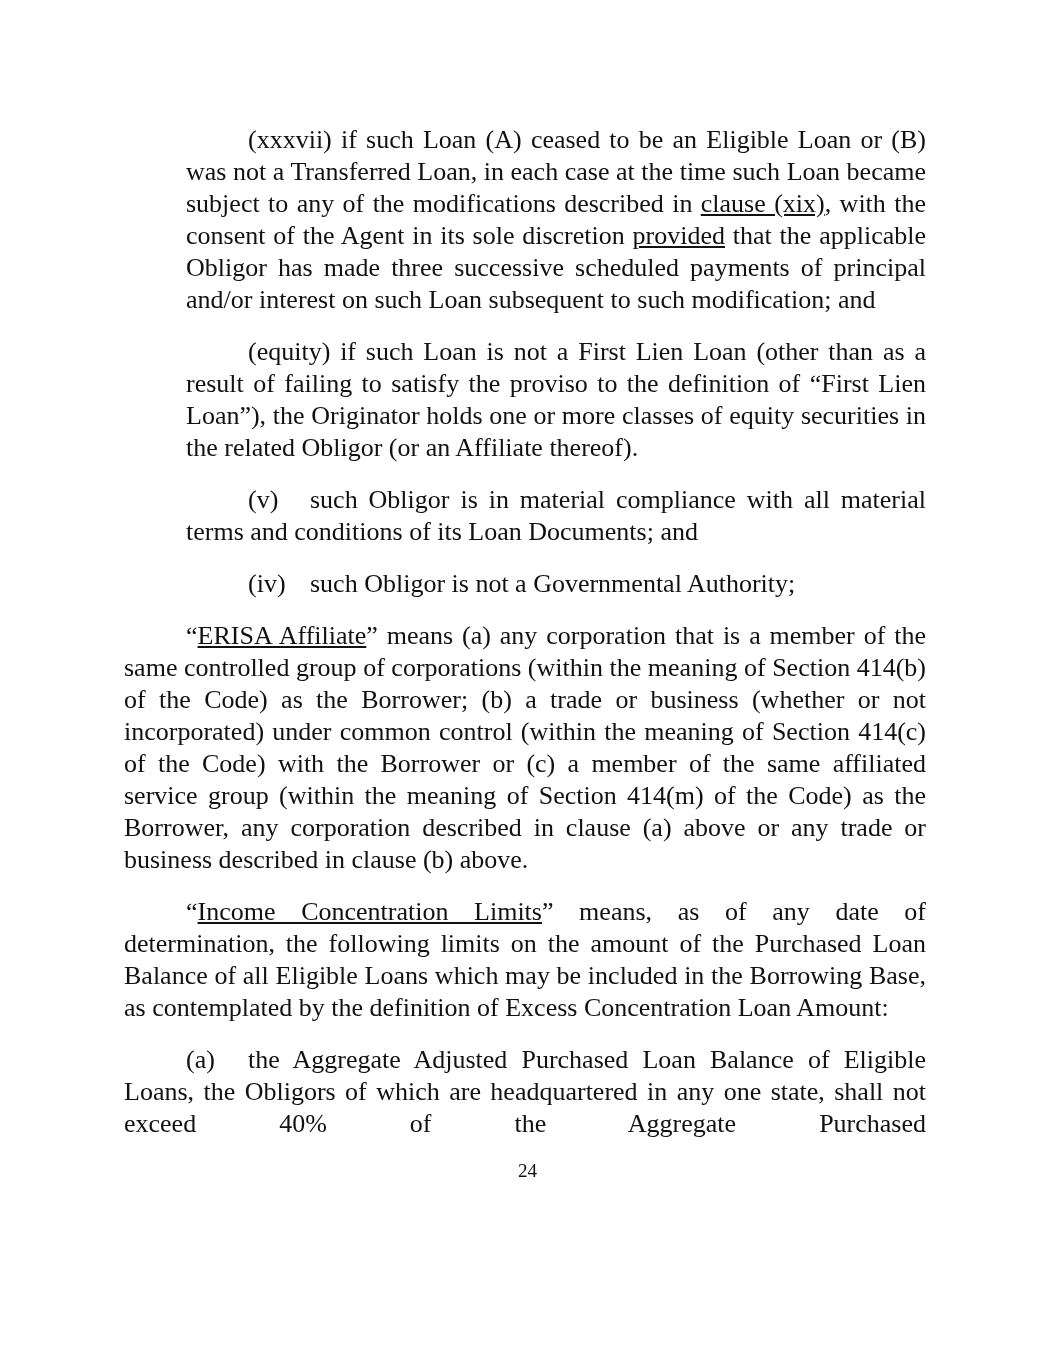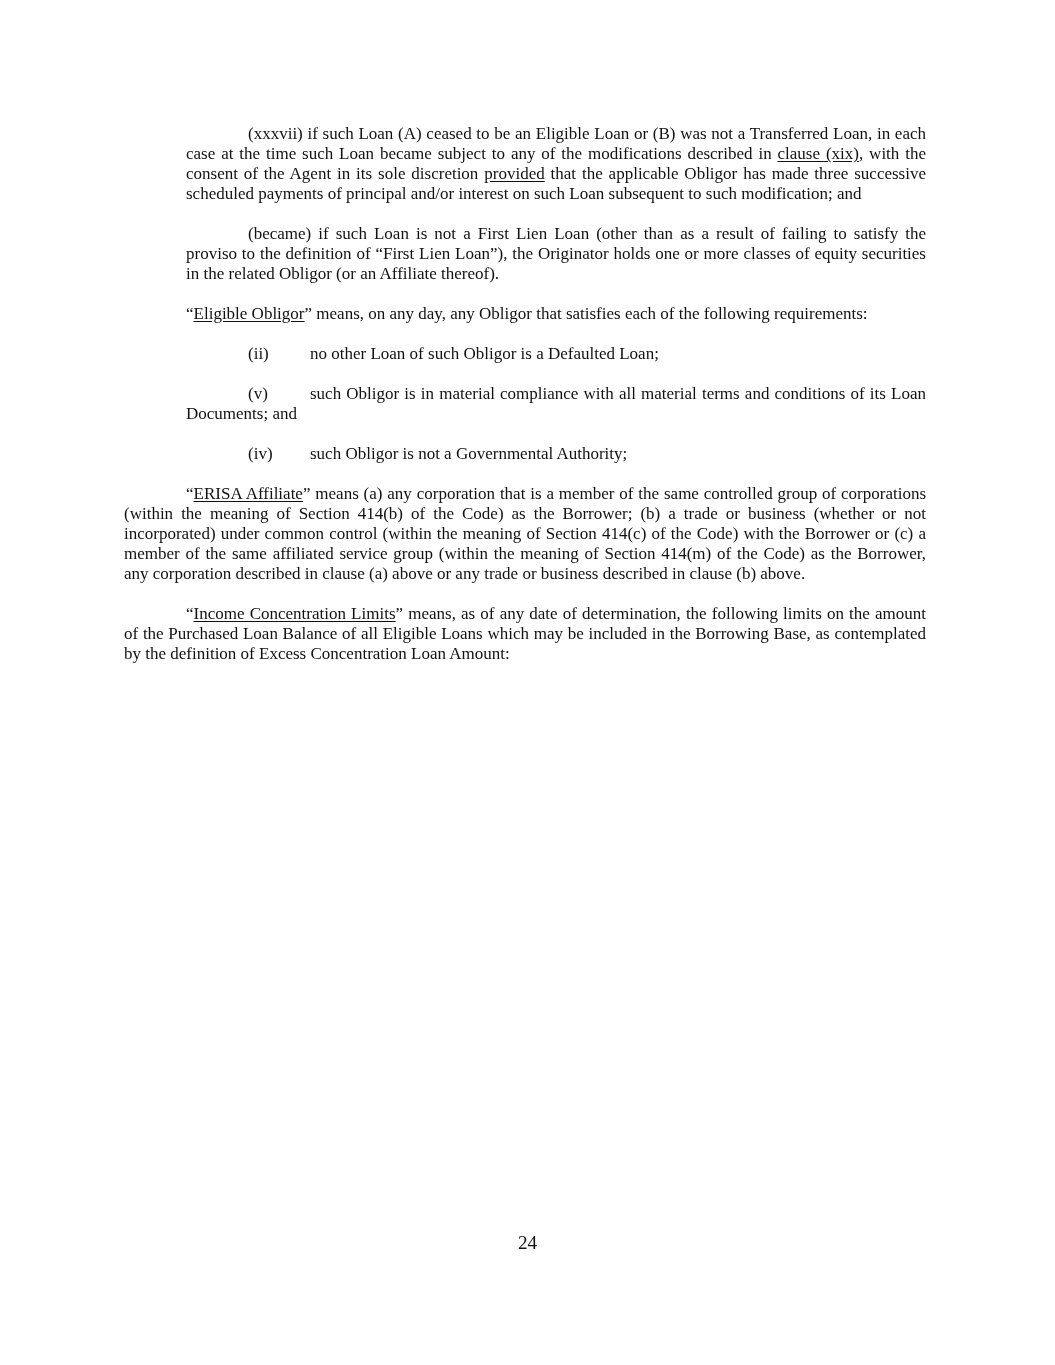--- a/index.html
+++ b/index.html
@@ -1,52 +1,51 @@
 <!DOCTYPE html>
 <html><head>
 <meta charset="utf-8">
 <style>
   html, body { margin: 0; padding: 0; background: #ffffff; }
   body { width: 1055px; height: 1365px; position: relative; overflow: hidden; }
   .page {
     position: absolute; left: 124px; top: 124px; width: 802px;
-    font-family: "Liberation Serif", serif; font-size: 17px; line-height: 20px;
+    font-family: "Liberation Serif", serif; font-size: 26px; line-height: 32px;
     color: #111111; text-align: justify;
   }
   .p { margin: 0 0 20px 0; }
   .p.top { text-indent: 62px; }
   .sub { margin-left: 62px; text-indent: 62px; }
   .u { text-decoration: underline; text-underline-offset: 2px; }
   .num { display: inline-block; width: 62px; text-indent: 0; }
   .pagenum {
-    position: absolute; left: 0; width: 1055px; top: 1232px; text-align: center;
+    position: absolute; left: 0; width: 1055px; top: 1160px; text-align: center;
     font-family: "Liberation Serif", serif; font-size: 19.2px; color: #111111;
   }
 </style>
 </head>
 <body>
 
 <div class="page">
 
   <p class="p sub"><span>(xxxvii)</span><span> if such Loan (A) ceased to be an Eligible Loan or (B) was not a Transferred Loan, in each case at the time such Loan became subject to any of the modifications described in </span><span class="u">clause (xix)</span><span>, with the consent of the Agent in its sole discretion </span><span class="u">provided</span><span> that the applicable Obligor has made three successive scheduled payments of principal and/or interest on such Loan subsequent to such modification; and</span></p>
 
-  <p class="p sub"><span>(became)</span><span> if such Loan is not a First Lien Loan (other than as a result of failing to satisfy the proviso to the definition of “First Lien Loan”), the Originator holds one or more classes of equity securities in the related Obligor (or an Affiliate thereof).</span></p>
-
-  <p class="p top"><span>“</span><span class="u">Eligible Obligor</span><span>” means, on any day, any Obligor that satisfies each of the following requirements:</span></p>
+  <p class="p sub"><span>(equity)</span><span> if such Loan is not a First Lien Loan (other than as a result of failing to satisfy the proviso to the definition of “First Lien Loan”), the Originator holds one or more classes of equity securities in the related Obligor (or an Affiliate thereof).</span></p>
 
 
-  <p class="p sub"><span class="num">(ii)</span><span>no other Loan of such Obligor is a Defaulted Loan;</span></p>
+
 
 
   <p class="p sub"><span class="num">(v)</span><span>such Obligor is in material compliance with all material terms and conditions of its Loan Documents; and</span></p>
 
   <p class="p sub"><span class="num">(iv)</span><span>such Obligor is not a Governmental Authority;</span></p>
 
 
 
   <p class="p top"><span>“</span><span class="u">ERISA Affiliate</span><span>” means (a) any corporation that is a member of the same controlled group of corporations (within the meaning of Section 414(b) of the Code) as the Borrower; (b) a trade or business (whether or not incorporated) under common control (within the meaning of Section 414(c) of the Code) with the Borrower or (c) a member of the same affiliated service group (within the meaning of Section 414(m) of the Code) as the Borrower, any corporation described in clause (a) above or any trade or business described in clause (b) above.</span></p>
 
   <p class="p top"><span>“</span><span class="u">Income Concentration Limits</span><span>” means, as of any date of determination, the following limits on the amount of the Purchased Loan Balance of all Eligible Loans which may be included in the Borrowing Base, as contemplated by the definition of Excess Concentration Loan Amount:</span></p>
 
+  <p class="p top" style="text-align-last: justify;"><span class="num">(a)</span><span>the Aggregate Adjusted Purchased Loan Balance of Eligible Loans, the Obligors of which are headquartered in any one state, shall not exceed 40% of the Aggregate Purchased</span></p>
 
 </div>
 
 <div class="pagenum">24</div>
 
 </body></html>

